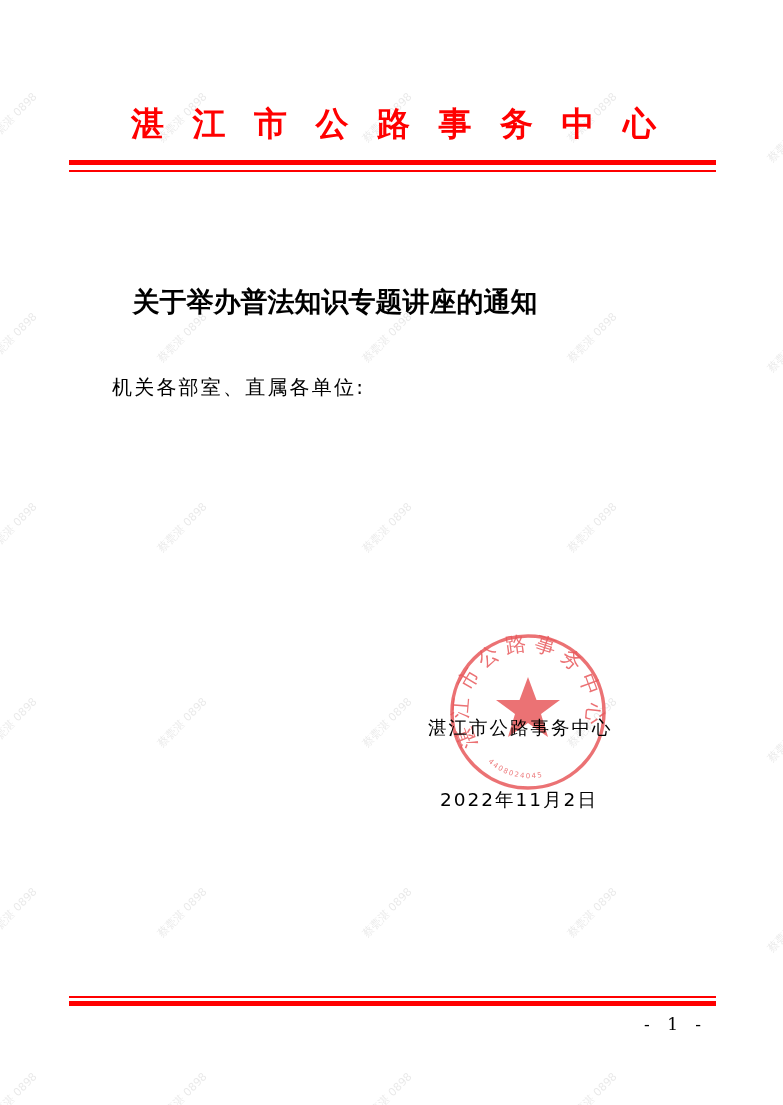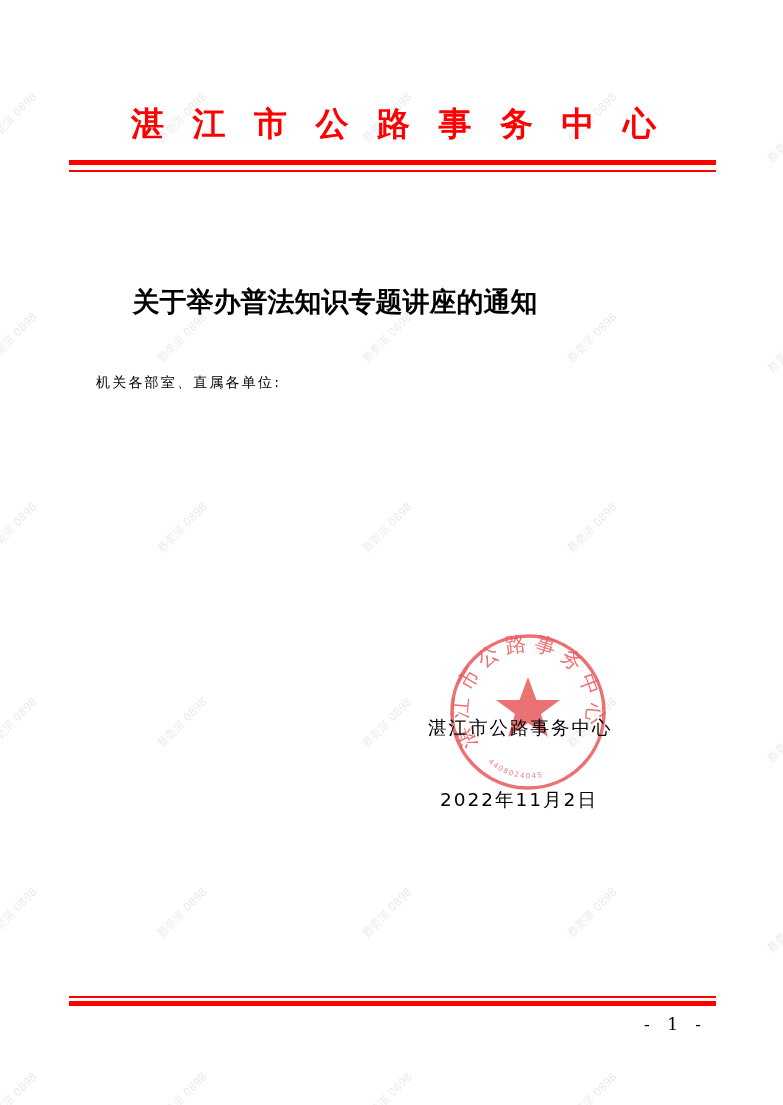--- a/index.html
+++ b/index.html
@@ -16,21 +16,21 @@
     .rule { position: absolute; left: 69px; width: 647px; background: #ff0000; }
     .rule-top-thick { top: 160px; height: 5px; }
     .rule-top-thin  { top: 170px; height: 2px; }
     .rule-bot-thin  { top: 996px; height: 2px; }
     .rule-bot-thick { top: 1001px; height: 5px; }
 
     .doc-title { position: absolute; left: 0; width: 670px; top: 284px; text-align: center;
                  font-family: "DejaVu Serif", "Liberation Serif", serif;
                  font-size: 27px; font-weight: bold; letter-spacing: 0px; }
 
-    .body-text { position: absolute; left: 96px; width: 590px; font-size: 14px;
+    .body-text { position: absolute; left: 112px; width: 590px; font-size: 20px;
                  font-family: "DejaVu Sans", "Liberation Sans", sans-serif; letter-spacing: 2.2px; }
     .salutation { top: 374px; }
     .para { top: 416px; line-height: 39px; text-indent: 40px; text-align: justify; }
 
     .signature { position: absolute; left: 0; width: 783px; font-size: 18.5px;
                  font-family: "DejaVu Sans", "Liberation Sans", sans-serif; letter-spacing: 2px; }
     .sig-org { top: 715px; left: 428px; width: auto; }
     .sig-date { top: 787px; left: 440px; width: auto; }
 
     .stamp { position: absolute; left: 448px; top: 632px; width: 160px; height: 160px; }

